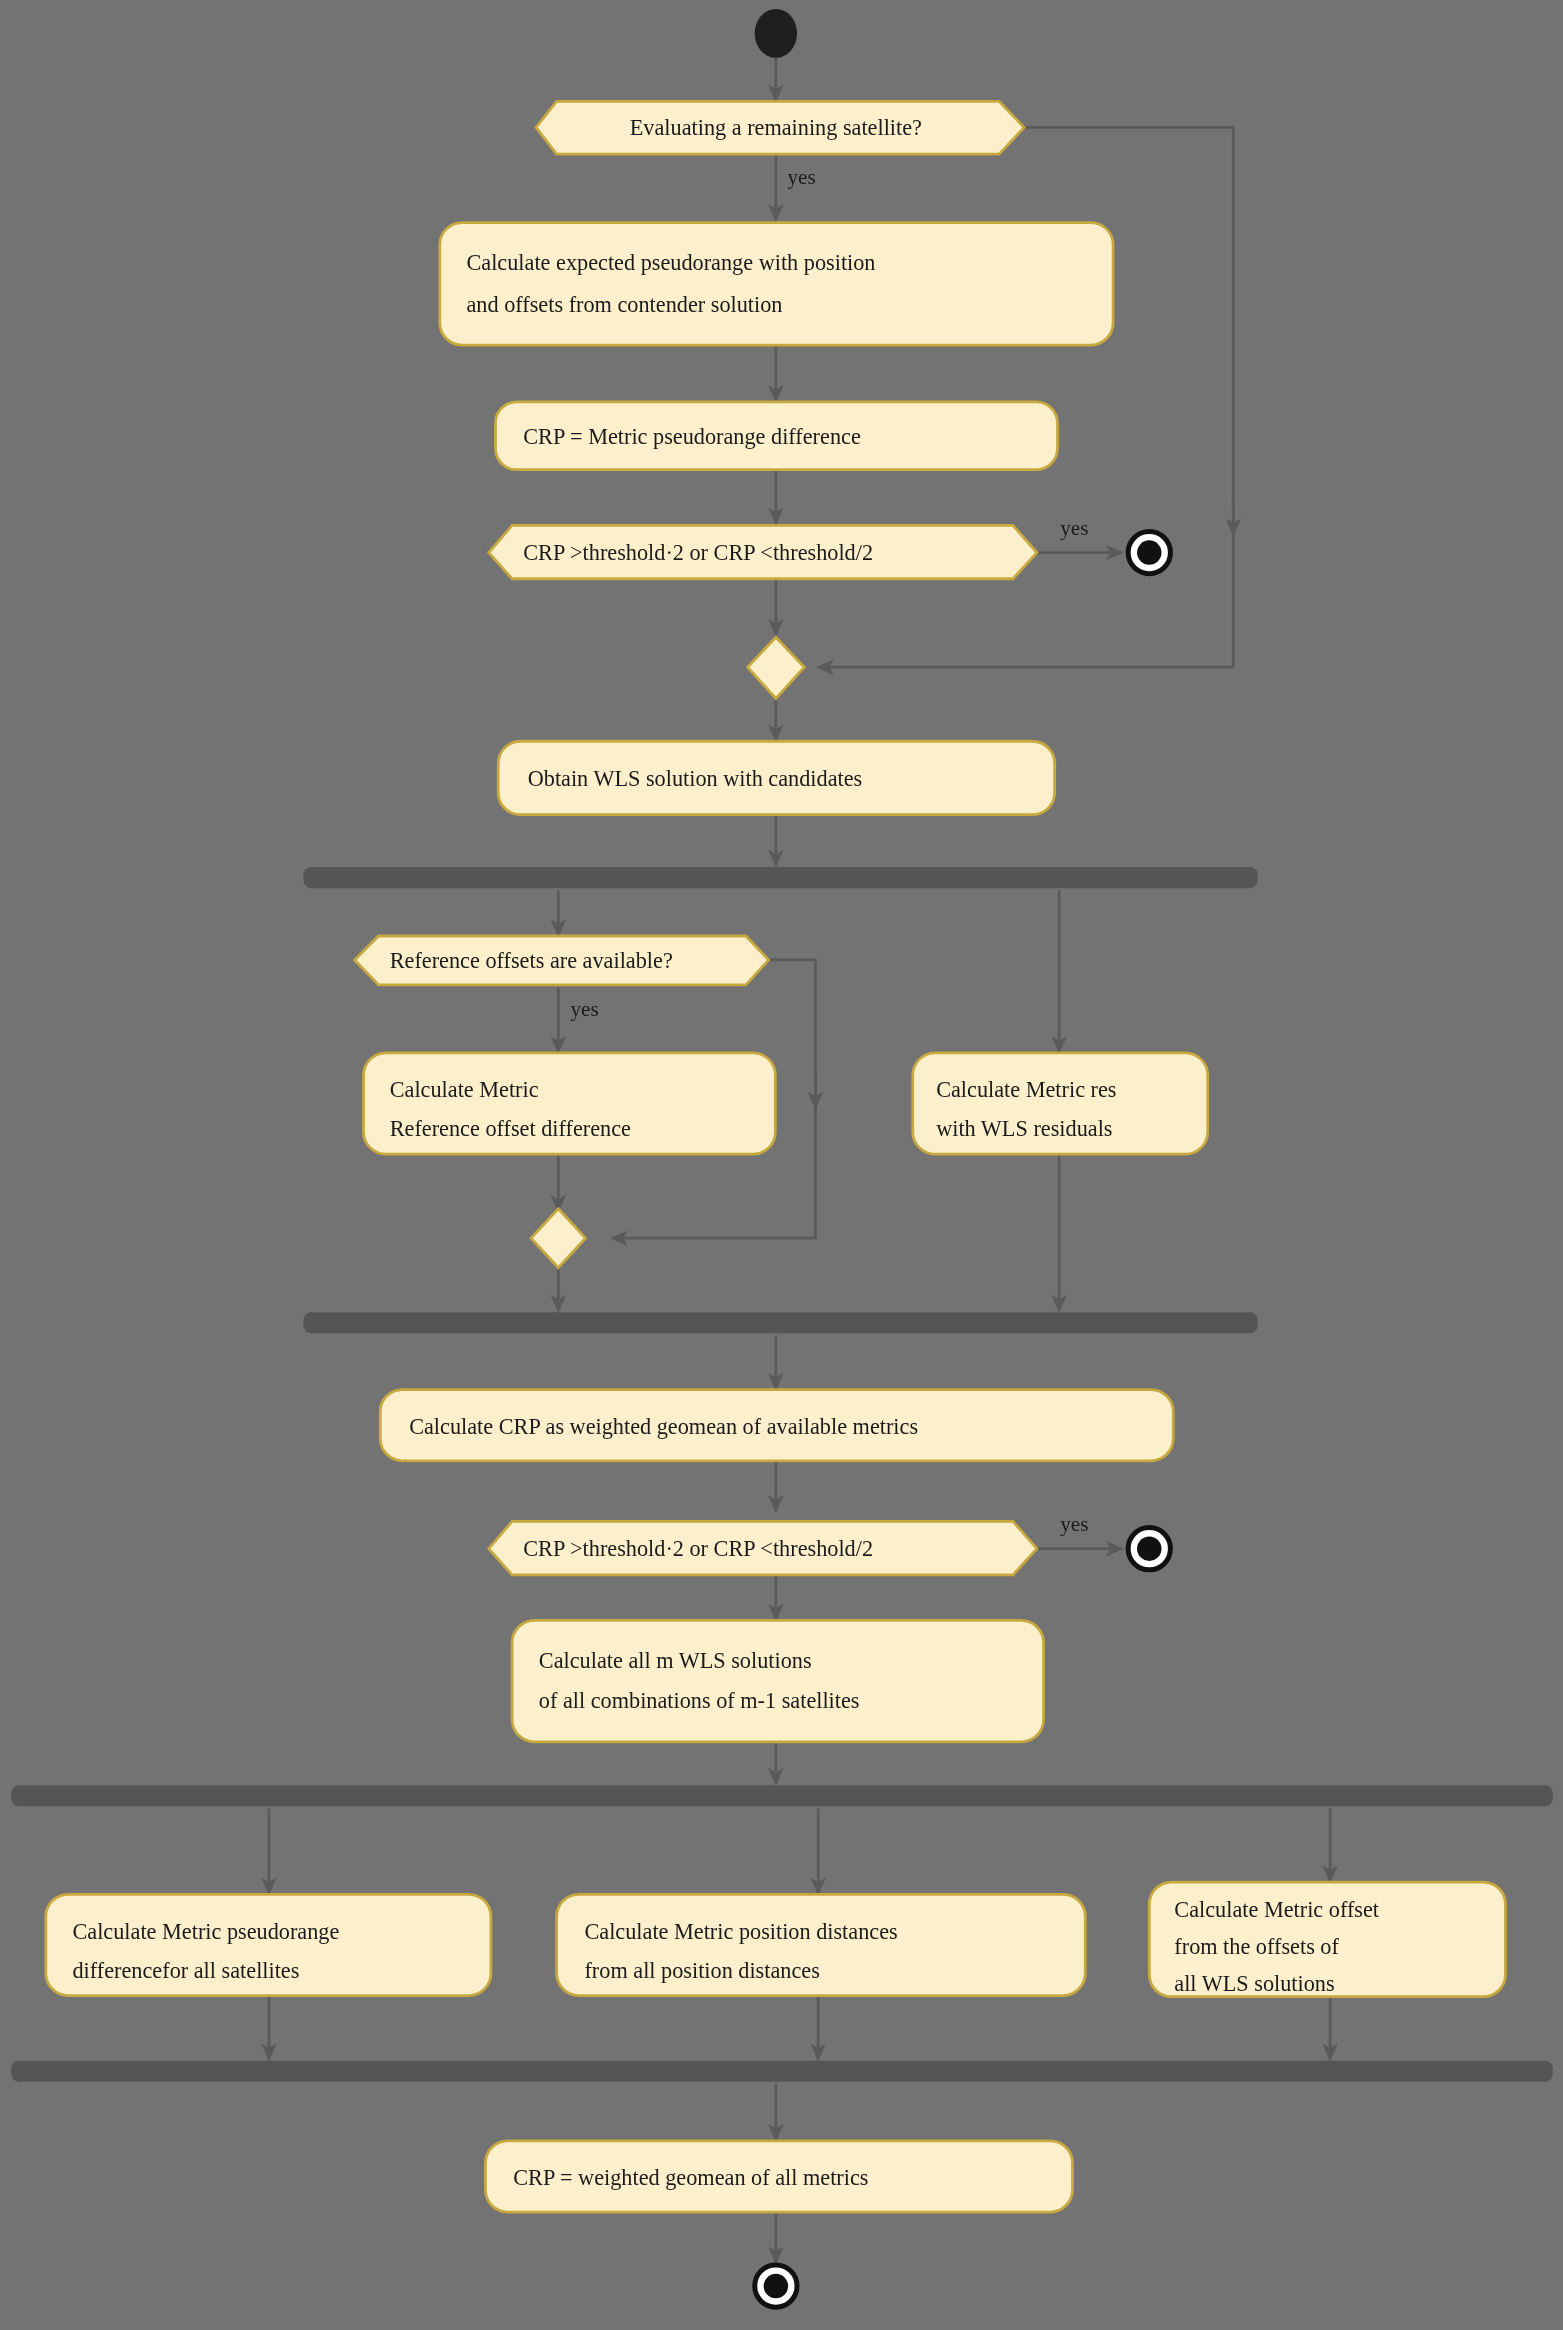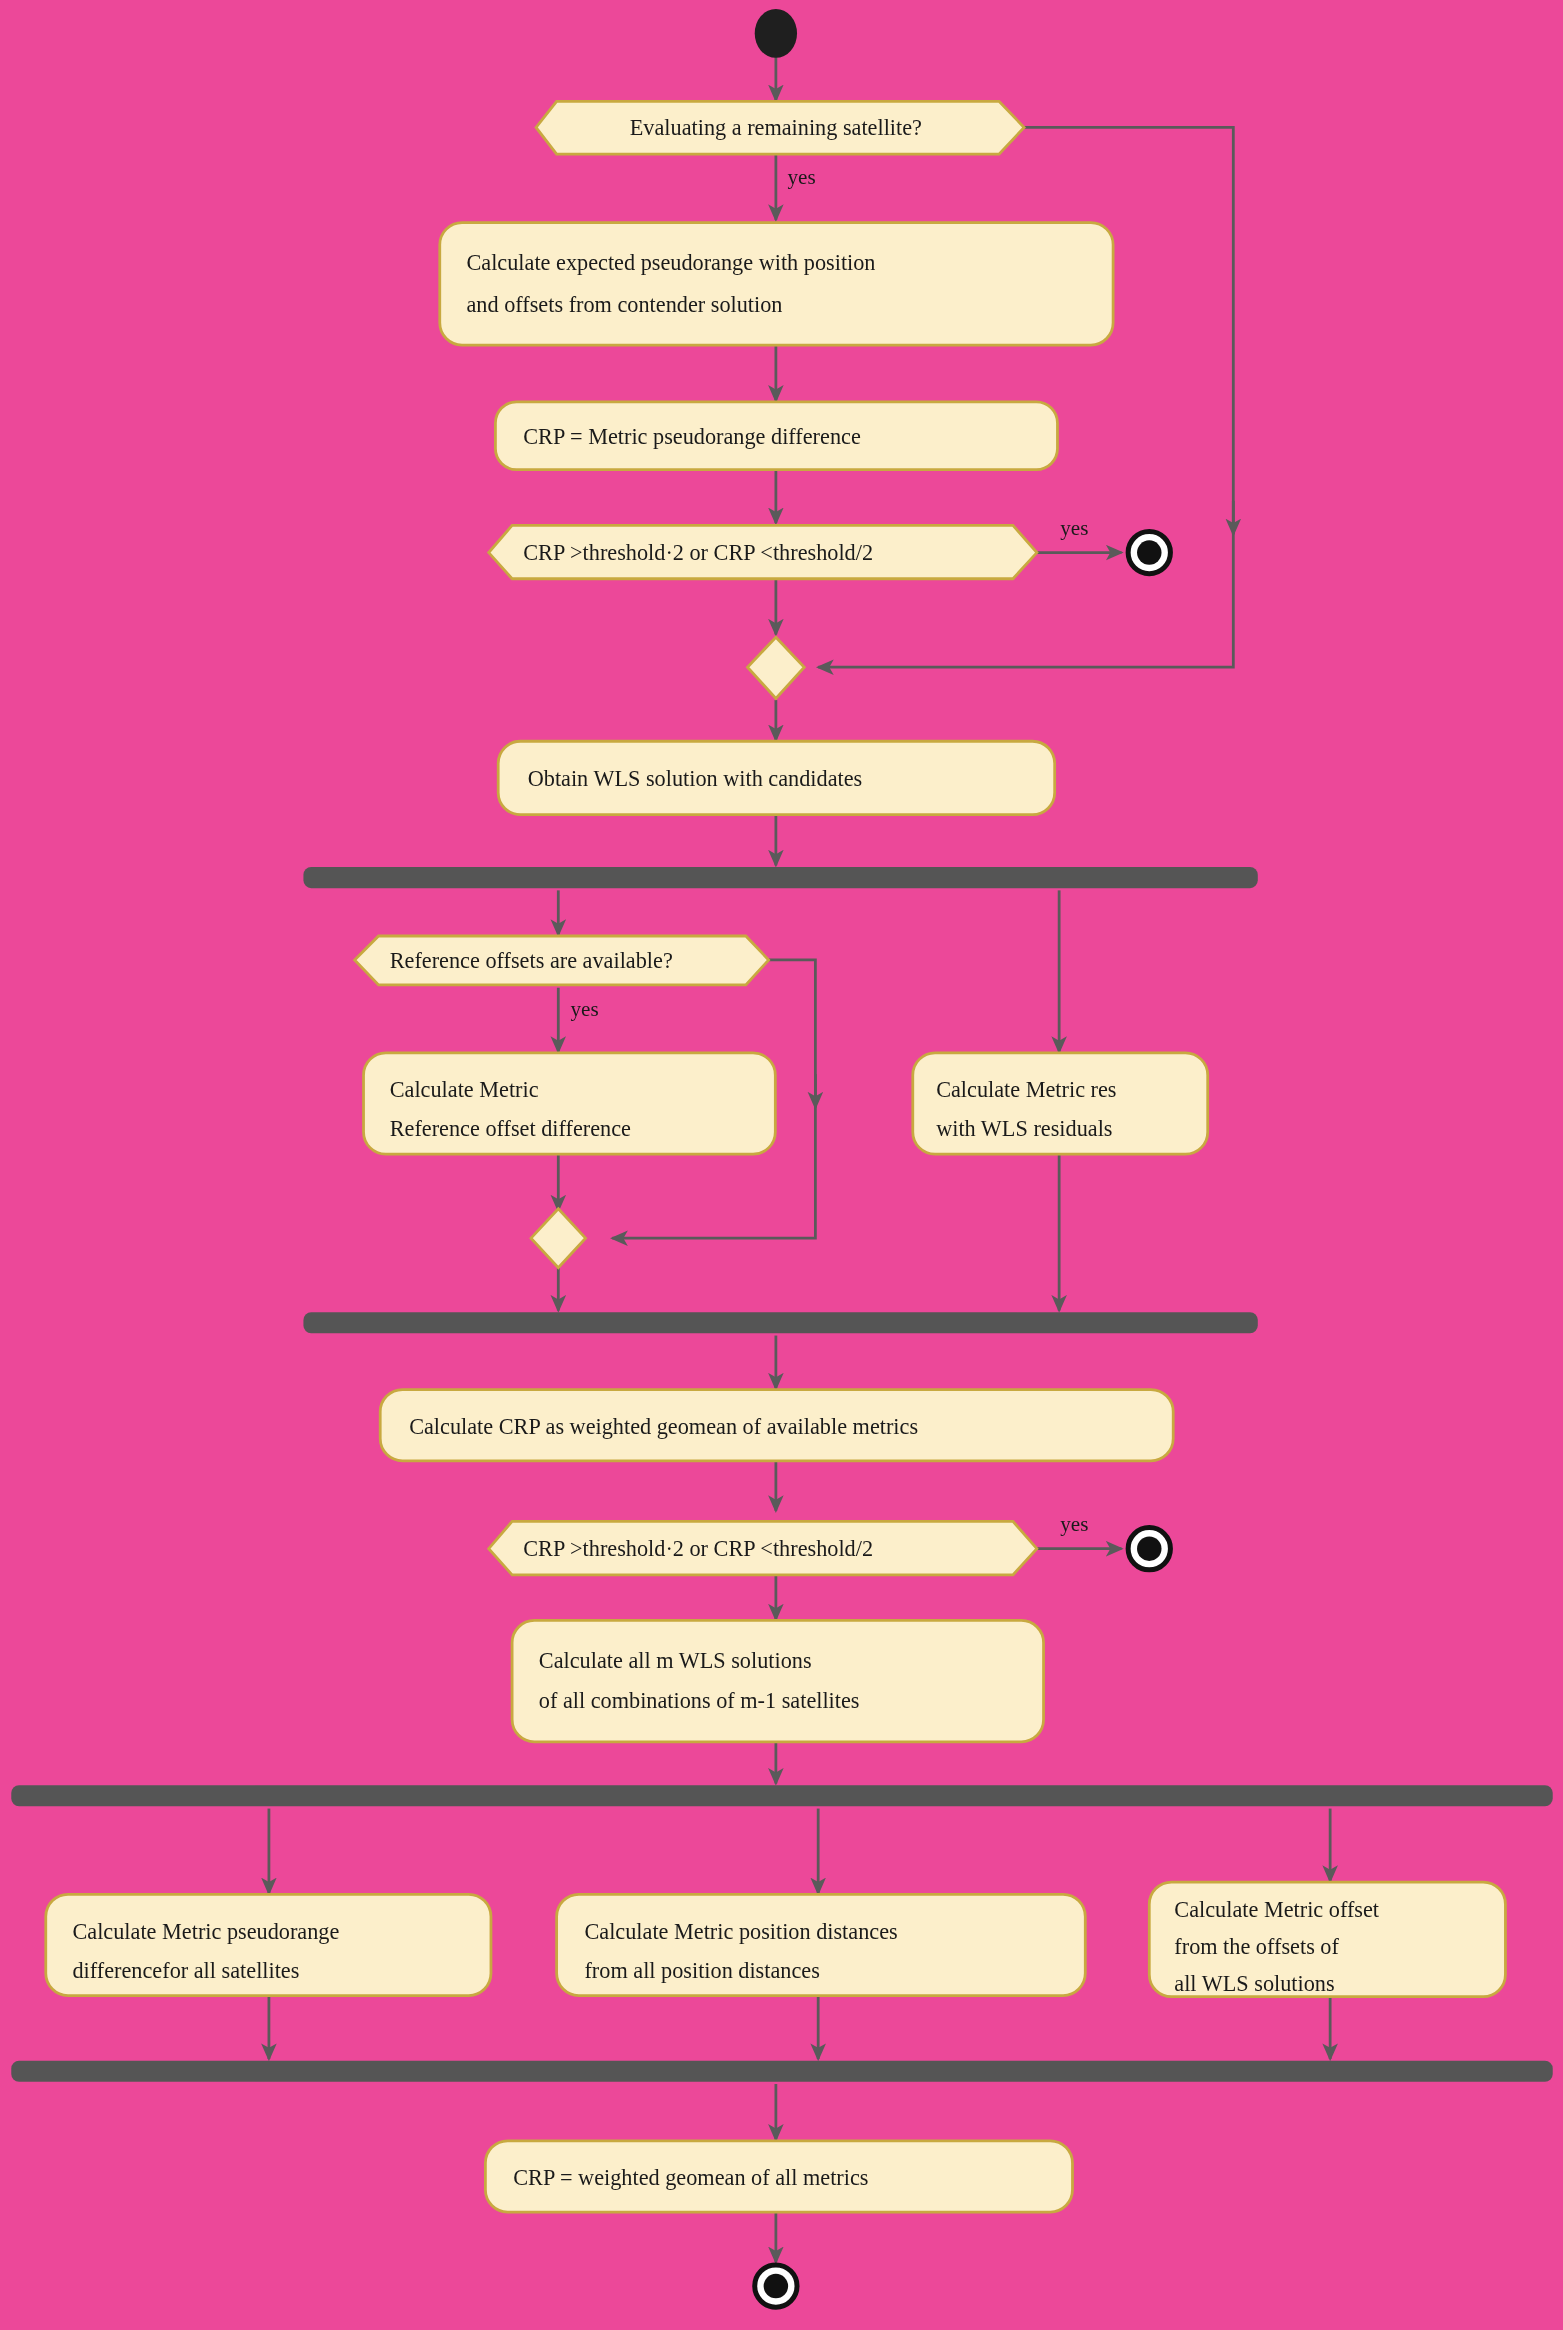--- a/index.html
+++ b/index.html
@@ -1,17 +1,17 @@
 <!DOCTYPE html>
 <html style="font-size:9px"><head>
 <meta charset="utf-8">
 <style>
   html,body{margin:0;padding:0;background:#ffffff;}
   body{font-family:"Liberation Serif", serif;}
-  #stage{position:relative;width:1564px;height:2330px;background:#ec4899;overflow:hidden;}
+  #stage{position:relative;width:1564px;height:2330px;background:#737373;overflow:hidden;}
   svg{position:absolute;left:0;top:0;width:1564px;height:2330px;}
   text{font-family:"Liberation Serif", serif;fill:#1a1a1a;}
   .nodeText{font-size:40px;}
   .edgeLabel{font-size:38px;}
 </style>
 </head>
 <body>
 
 <div id="stage">
 <svg viewBox="0 0 2810 4187" xmlns="http://www.w3.org/2000/svg">

